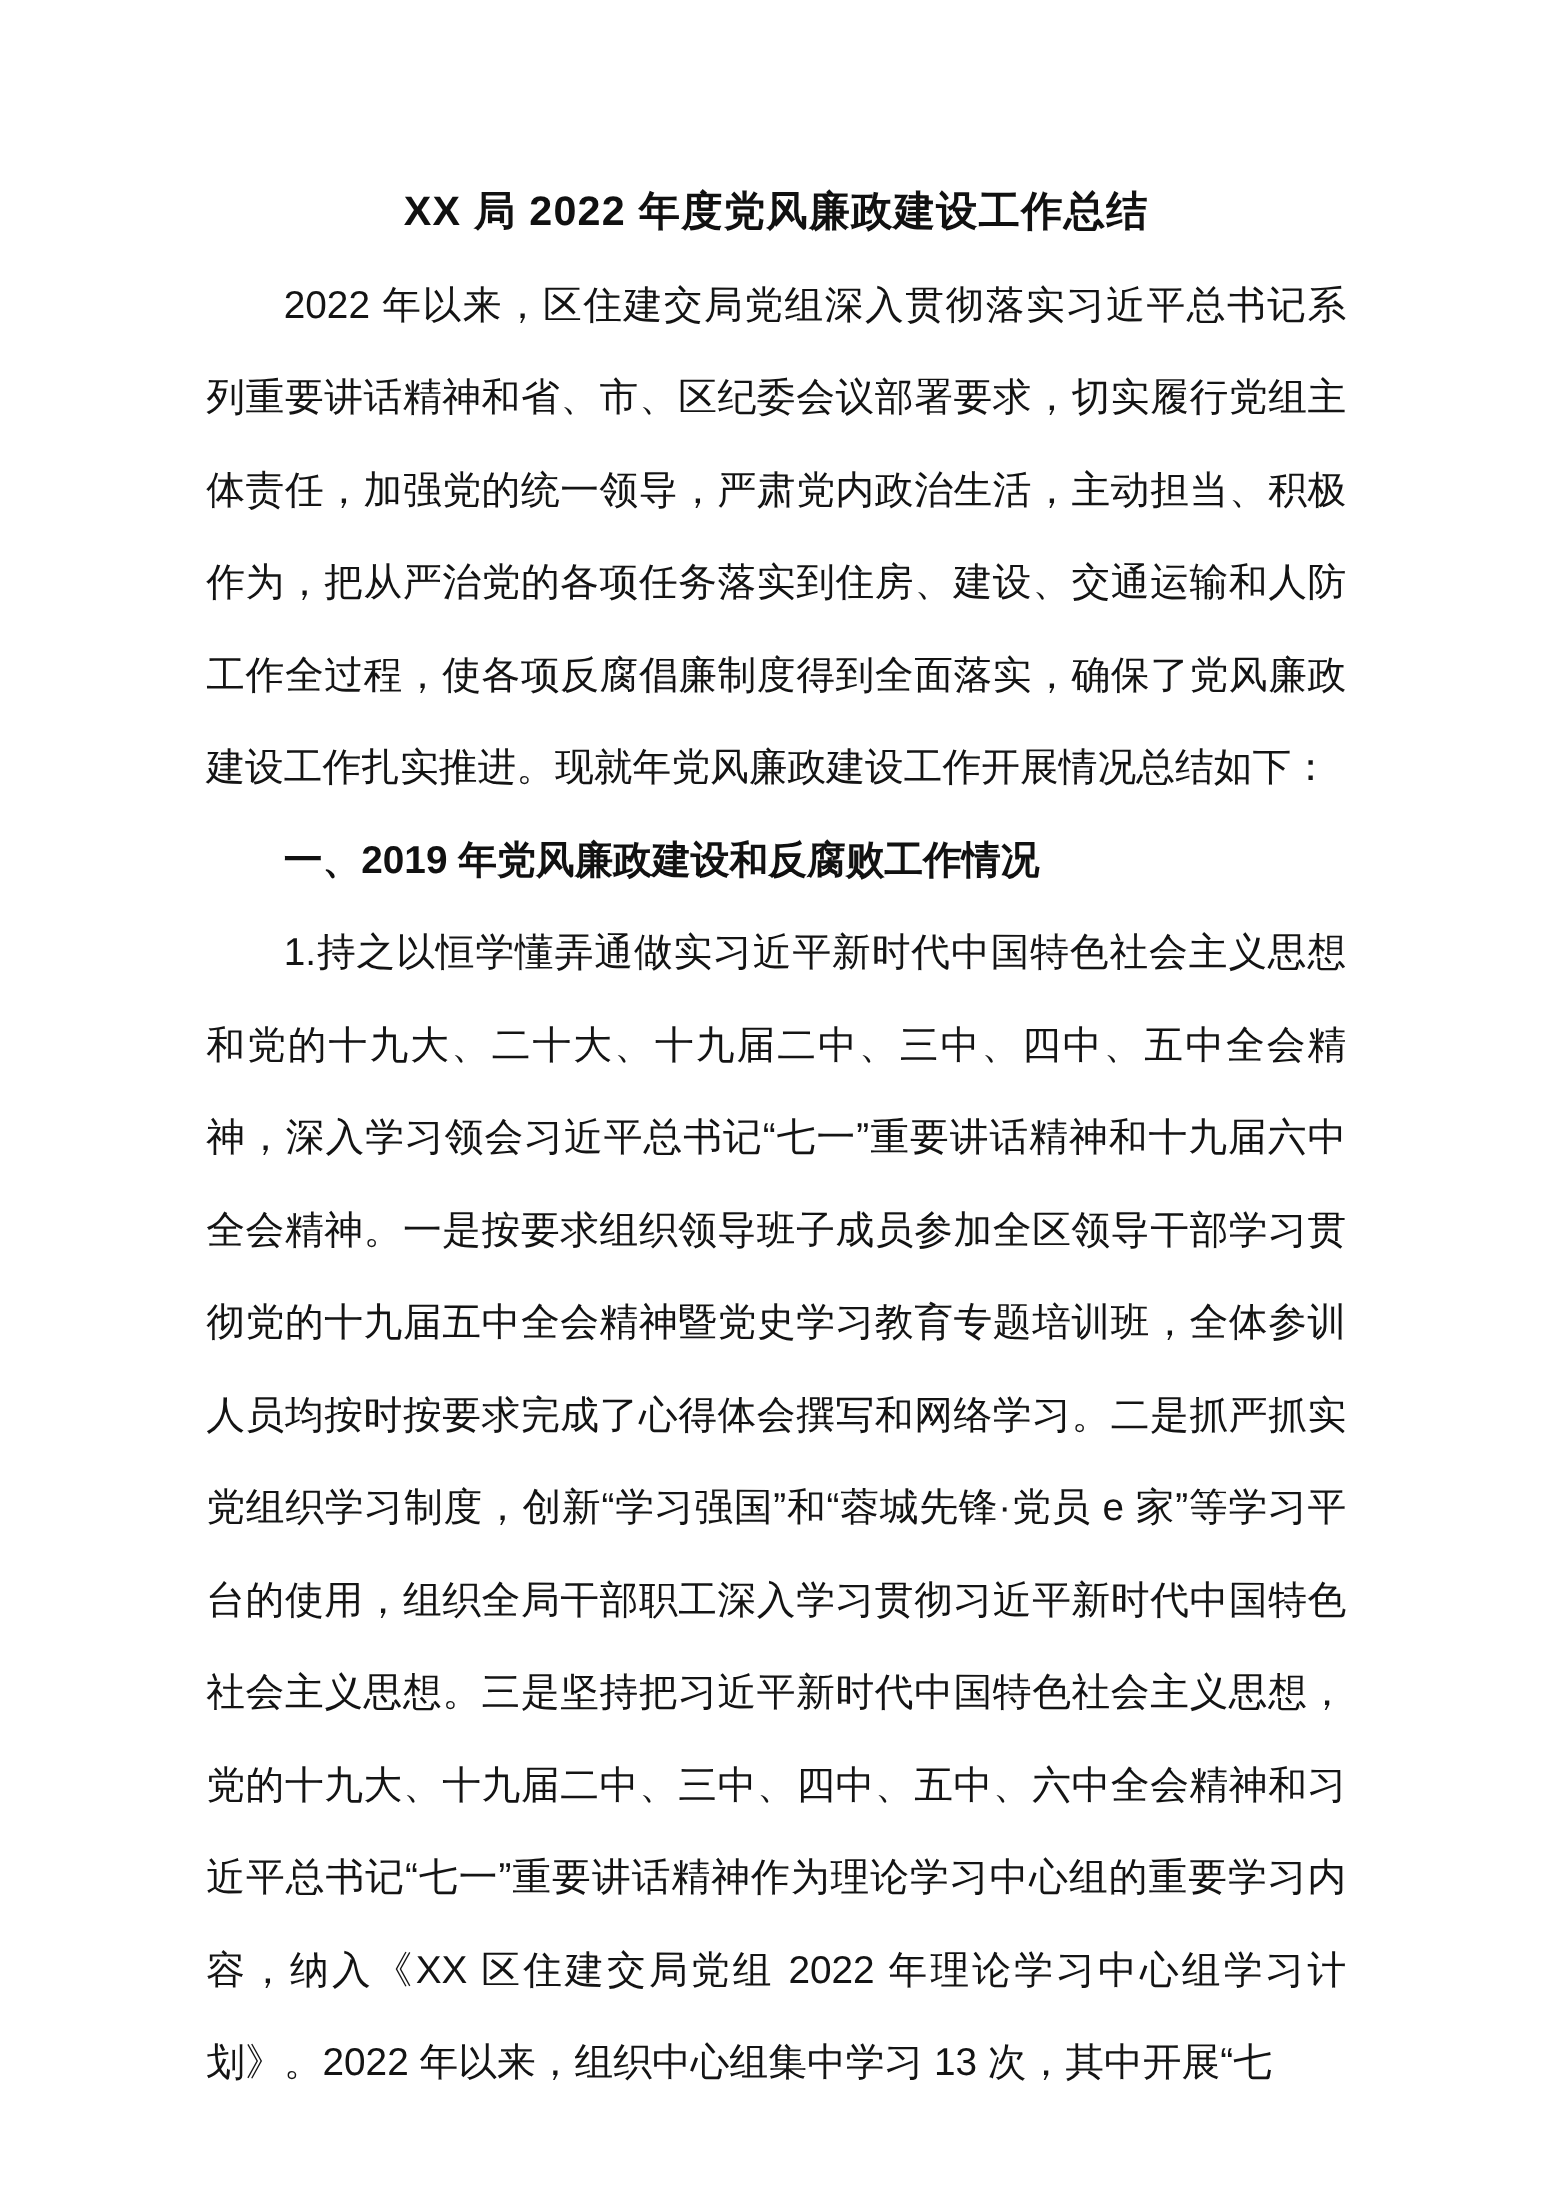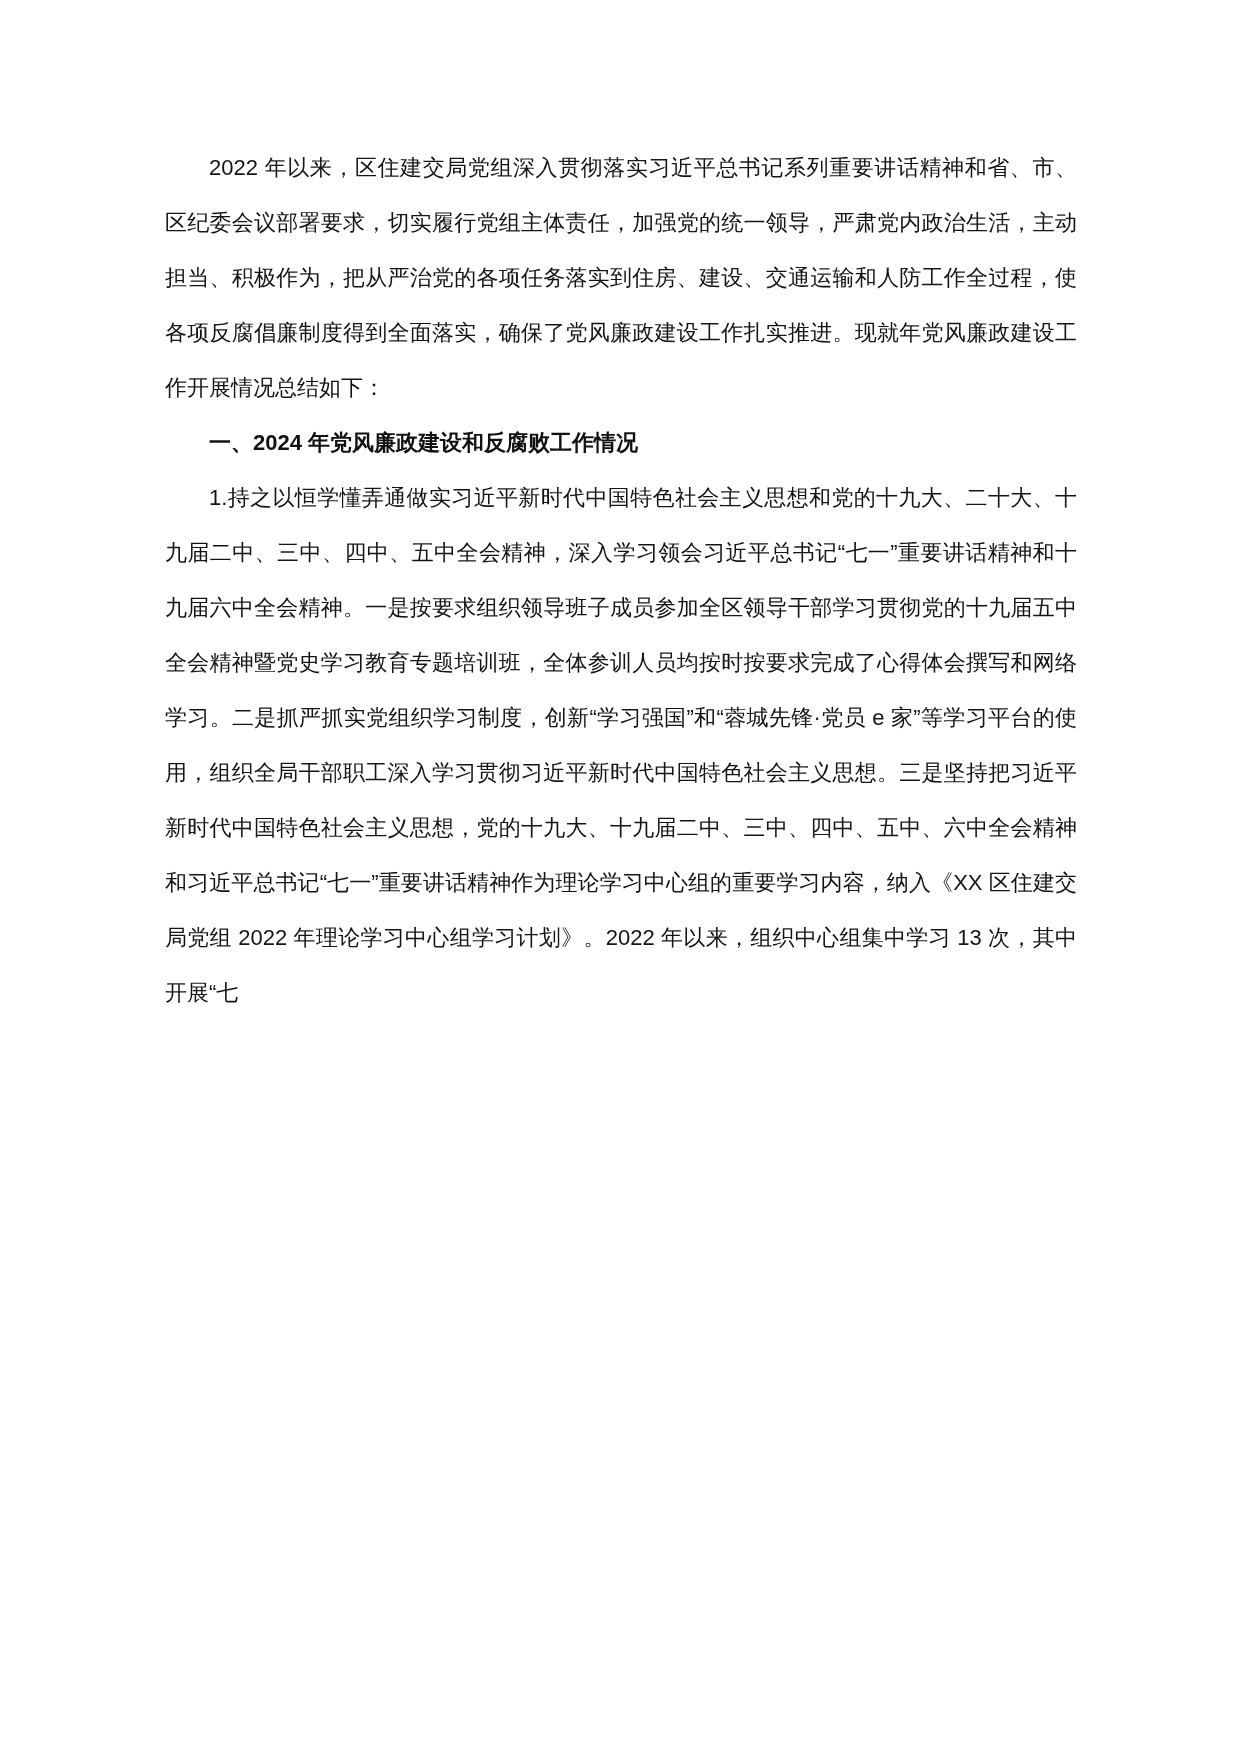--- a/index.html
+++ b/index.html
@@ -25,35 +25,36 @@
     margin: 0 0 10px 0;
     font-size: 33px;
     line-height: 57px;
     font-weight: bold;
     text-align: center;
     letter-spacing: 1px;
     color: #111111;
   }
   .doc-body p {
     margin: 0;
-    font-size: 22px;
-    line-height: 55px;
+    font-size: 31px;
+    line-height: 74px;
     text-align: justify;
     text-indent: 2em;
     color: #141414;
     word-break: break-all;
   }
   .doc-body p.heading-1,
   .doc-body p.heading-2 {
     font-weight: bold;
     color: #111111;
   }
 </style>
 </head>
 <body>
 
 <div class="page">
+  <h1 class="doc-title">XX 局 2022 年度党风廉政建设工作总结</h1>
   <div class="doc-body">
       <p class="body">2022 年以来，区住建交局党组深入贯彻落实习近平总书记系列重要讲话精神和省、市、区纪委会议部署要求，切实履行党组主体责任，加强党的统一领导，严肃党内政治生活，主动担当、积极作为，把从严治党的各项任务落实到住房、建设、交通运输和人防工作全过程，使各项反腐倡廉制度得到全面落实，确保了党风廉政建设工作扎实推进。现就年党风廉政建设工作开展情况总结如下：</p>
-      <p class="heading-1">一、2024 年党风廉政建设和反腐败工作情况</p>
+      <p class="heading-1">一、2019 年党风廉政建设和反腐败工作情况</p>
       <p class="body">1.持之以恒学懂弄通做实习近平新时代中国特色社会主义思想和党的十九大、二十大、十九届二中、三中、四中、五中全会精神，深入学习领会习近平总书记“七一”重要讲话精神和十九届六中全会精神。一是按要求组织领导班子成员参加全区领导干部学习贯彻党的十九届五中全会精神暨党史学习教育专题培训班，全体参训人员均按时按要求完成了心得体会撰写和网络学习。二是抓严抓实党组织学习制度，创新“学习强国”和“蓉城先锋·党员 e 家”等学习平台的使用，组织全局干部职工深入学习贯彻习近平新时代中国特色社会主义思想。三是坚持把习近平新时代中国特色社会主义思想，党的十九大、十九届二中、三中、四中、五中、六中全会精神和习近平总书记“七一”重要讲话精神作为理论学习中心组的重要学习内容，纳入《XX 区住建交局党组 2022 年理论学习中心组学习计划》。2022 年以来，组织中心组集中学习 13 次，其中开展“七</p>
     </div>
 </div>
 
 </body></html>

